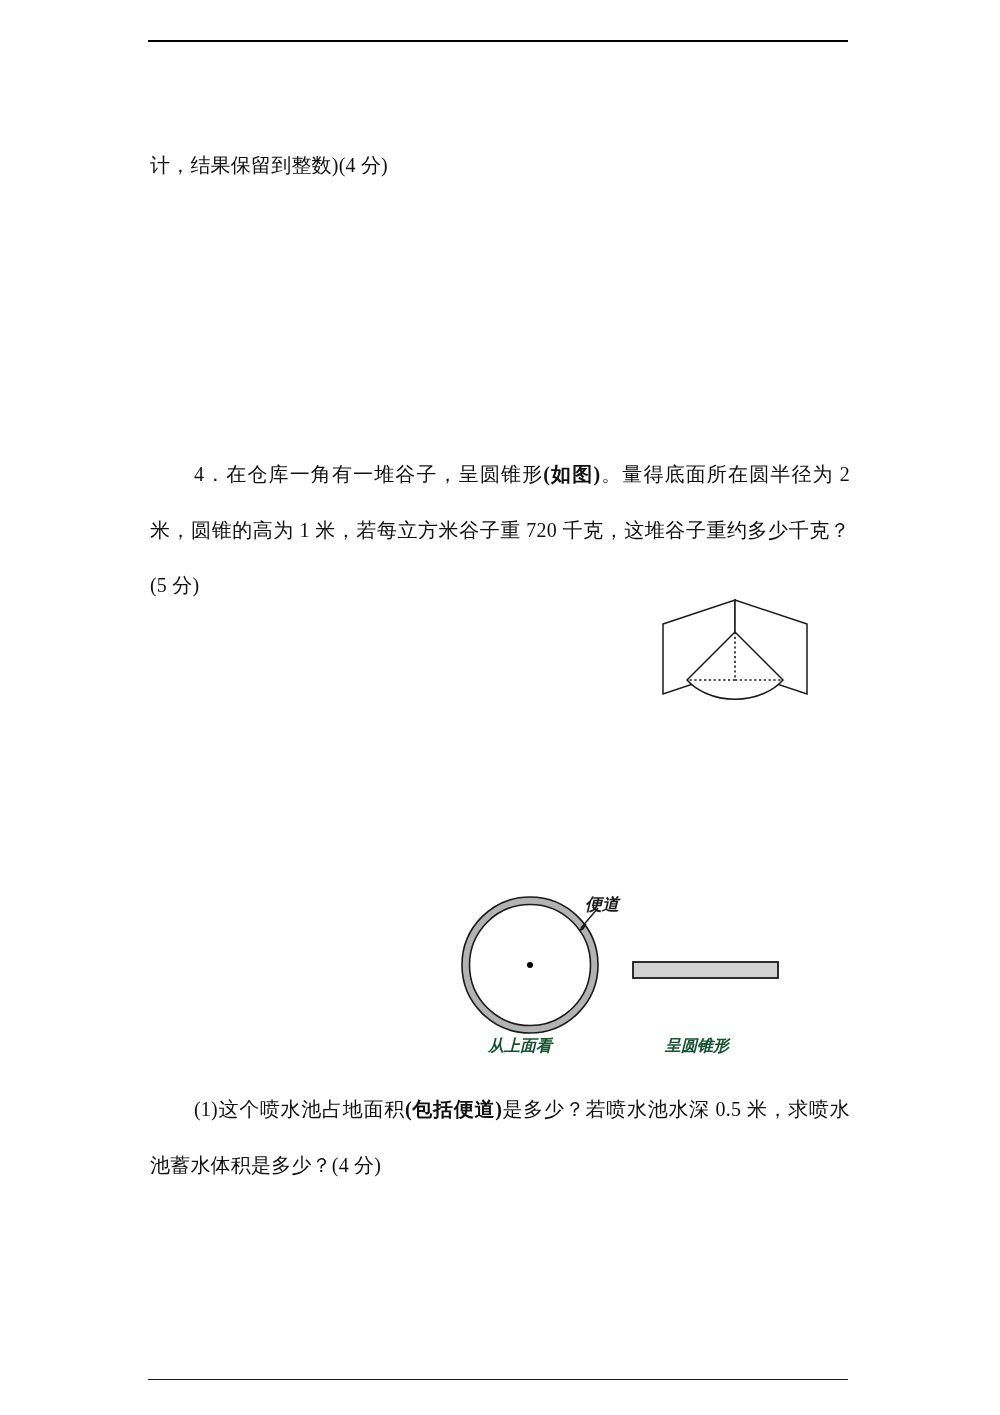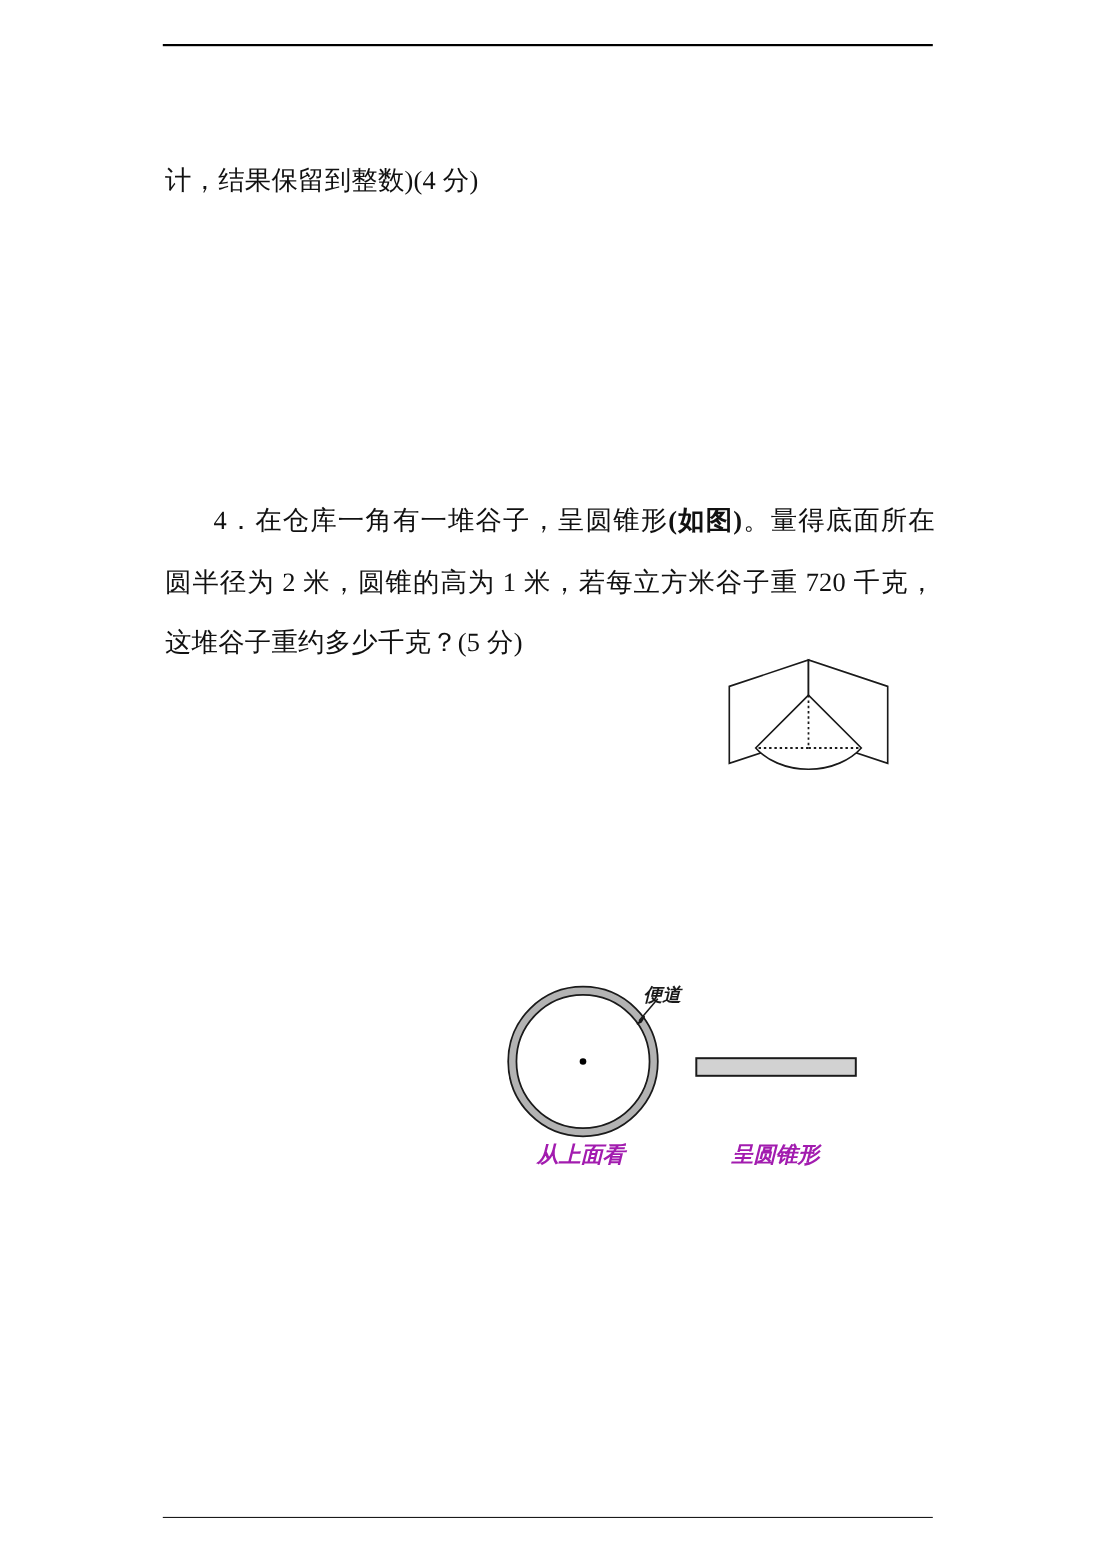--- a/index.html
+++ b/index.html
@@ -19,21 +19,21 @@
   }
   .rule-bottom {
     position:absolute; left:148px; top:1379px; width:700px; height:0;
     border-top:1.6px solid #1a1a1a;
   }
 
   .body-text {
     position:absolute;
     left:150px;
     width:700px;
-    font-size:24px;
+    font-size:20px;
     line-height:55.5px;
     letter-spacing:0.2px;
     text-align:justify;
     text-justify:inter-character;
     color:#111;
   }
   .indent { text-indent:44px; }
   .b { font-weight:bold; }
 
   
@@ -41,24 +41,24 @@
 
   
   .fig-fountain { position:absolute; left:450px; top:888px; width:350px; height:170px; }
 
   .caption-row {
     position:absolute; left:450px; top:1036px; width:350px; height:26px;
   }
   .cap {
     position:absolute;
     font-family:"Liberation Serif", serif;
-    font-size:20px;
+    font-size:16px;
     font-style:italic;
     font-weight:600;
-    color:#a21caf;
+    color:#14532d;
     white-space:nowrap;
   }
   .cap-top { left:38px; top:0; }
   .cap-front { left:215px; top:0; }
 
   .lbl-biandao {
     position:absolute; left:585px; top:893px;
     font-family:"Liberation Serif", serif;
     font-size:17px; font-style:italic; font-weight:600;
     color:#1a1a1a; white-space:nowrap;text-align:right;
@@ -117,16 +117,19 @@
     </svg>
   </div>
 
   <div class="lbl-biandao">便道</div>
 
   <div class="caption-row">
     <span class="cap cap-top">从上面看</span>
     <span class="cap cap-front">呈圆锥形</span>
   </div>
 
+  <div class="body-text t6 indent">
+    <span>(1)这个喷水池占地面积</span><span class="b">(包括便道)</span><span>是多少？若喷水池水深 0.5 米，求喷水池蓄水体积是多少？(4 分)</span>
+  </div>
 
   <div class="rule-bottom"></div>
 
 </div>
 
 </body></html>

